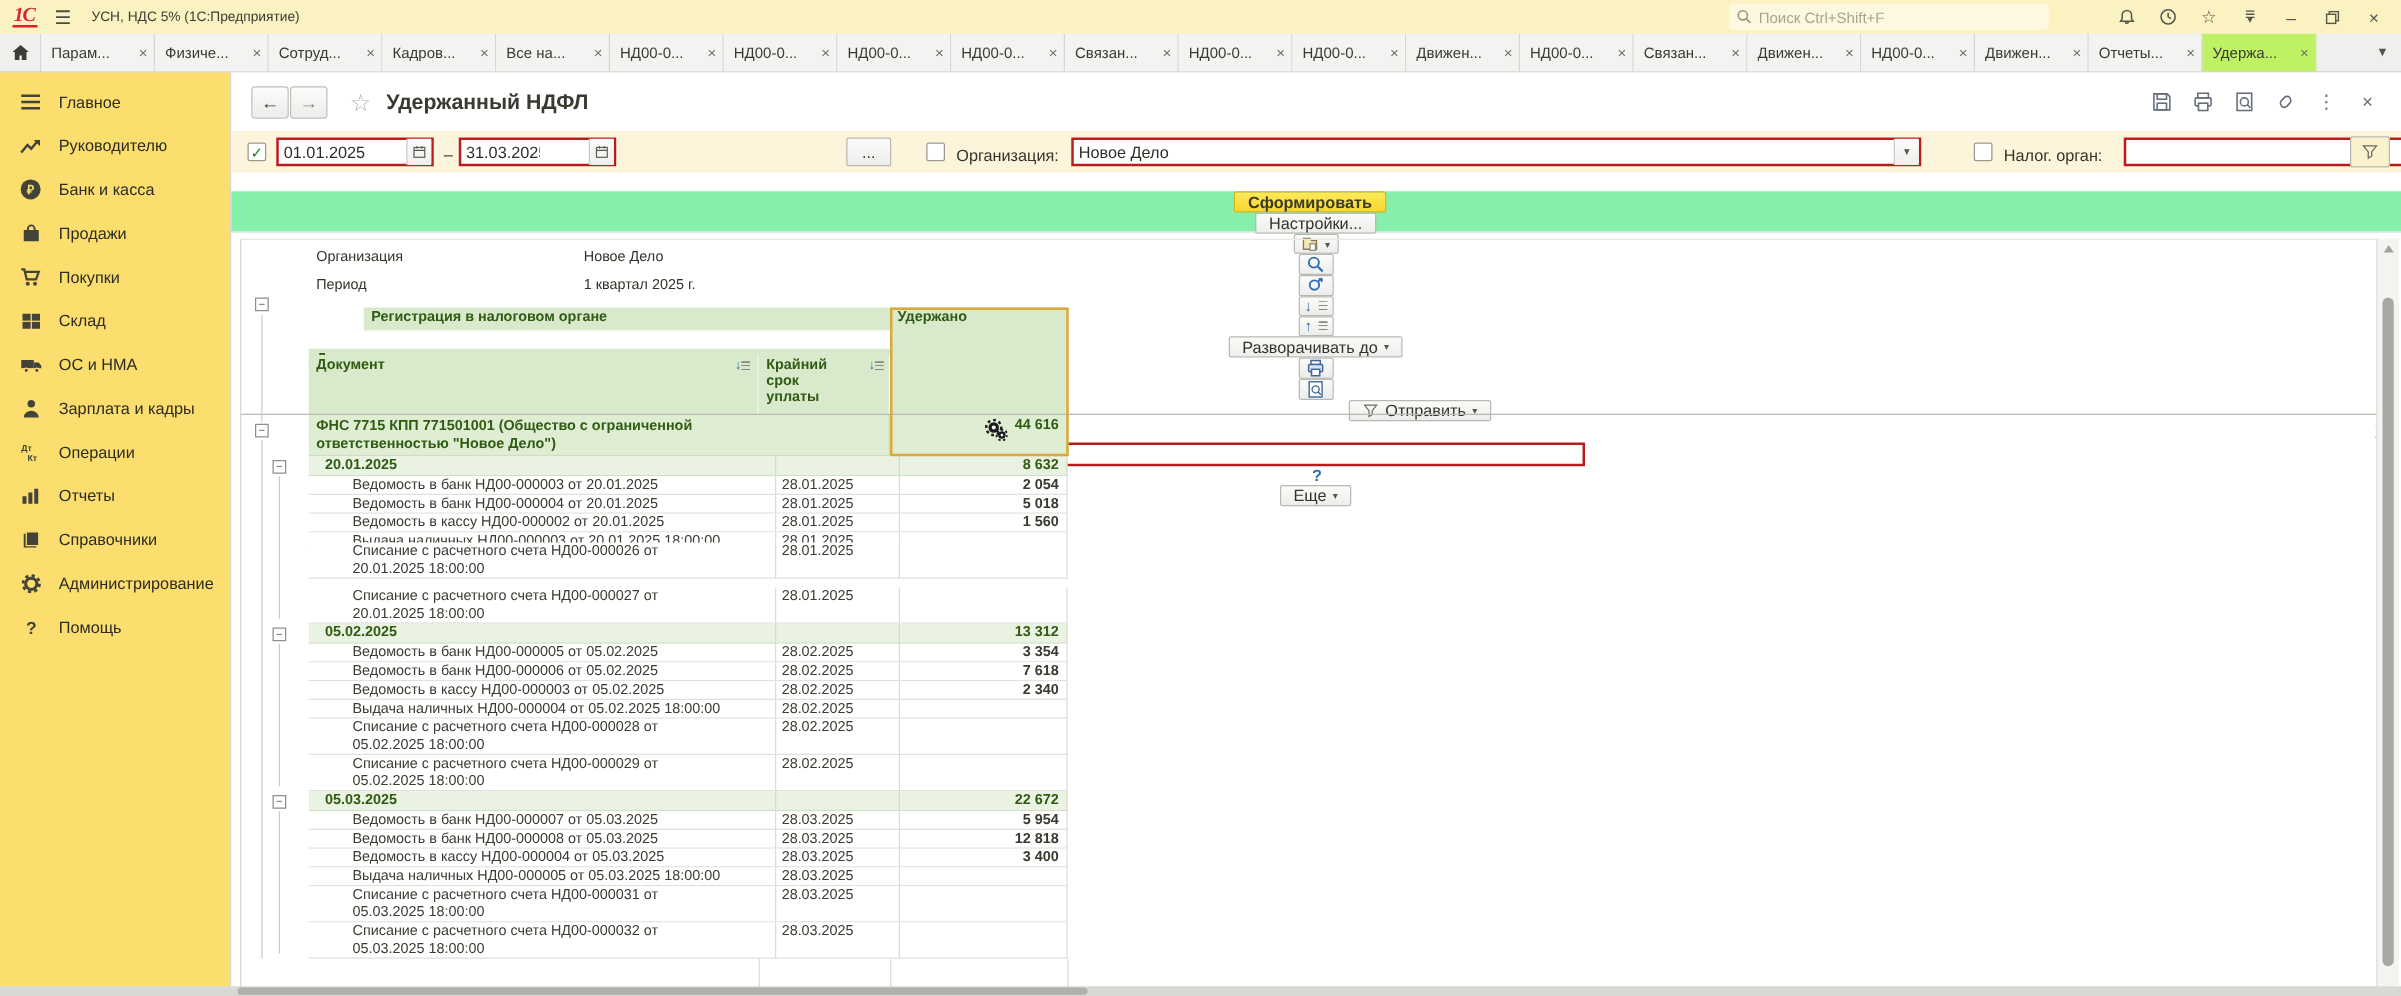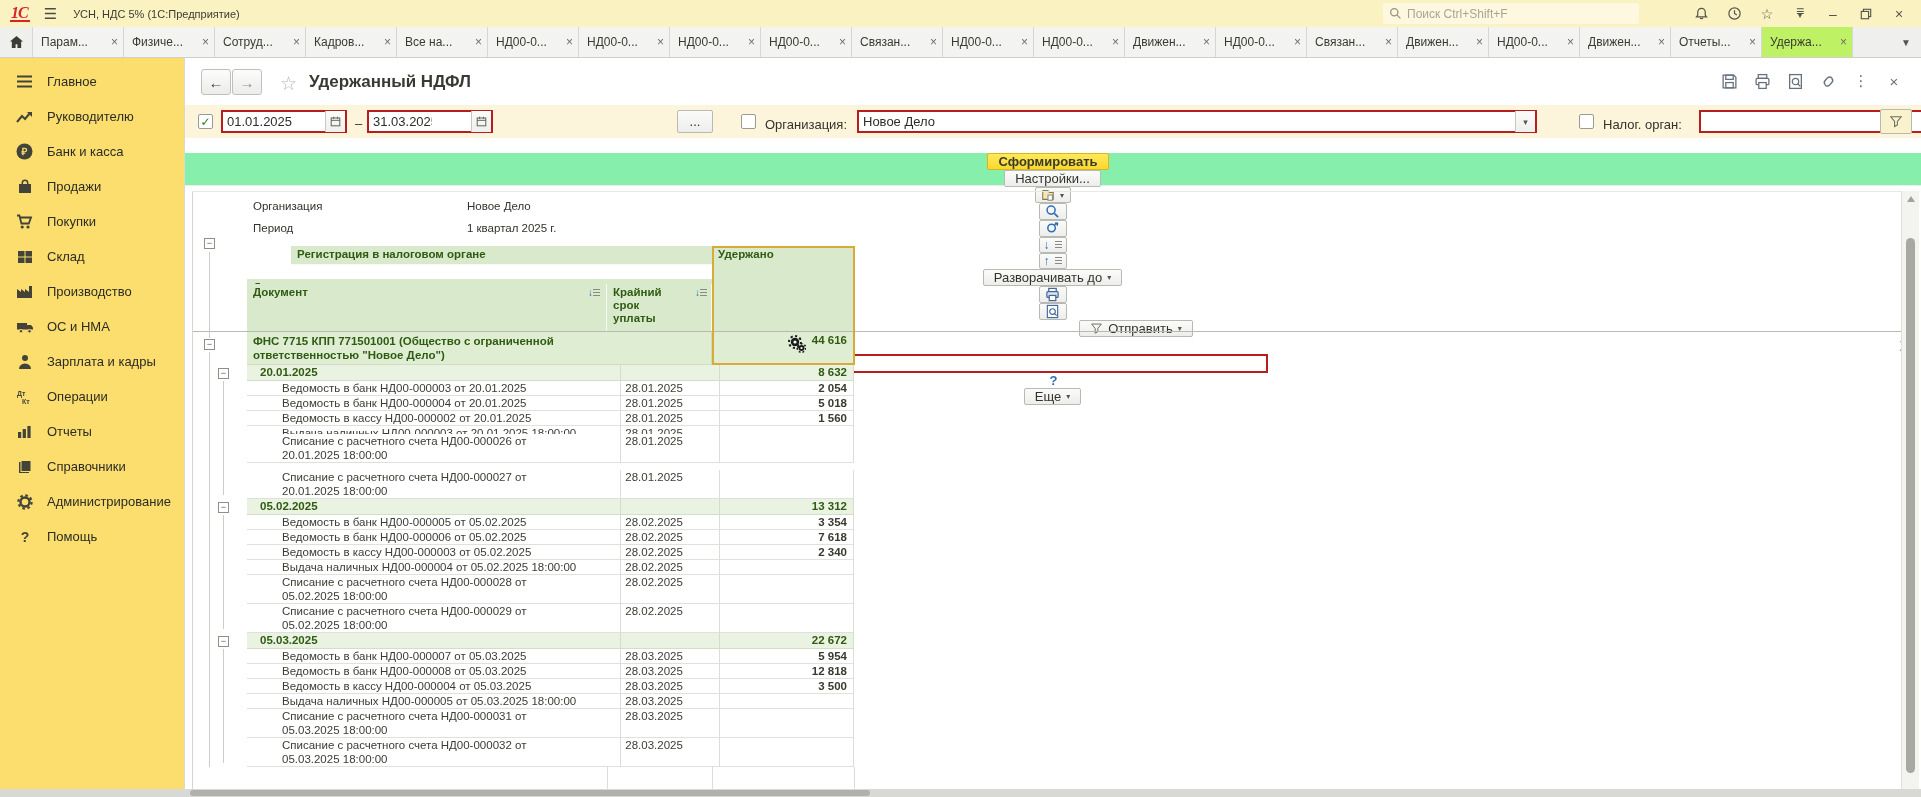--- a/index.html
+++ b/index.html
@@ -341,28 +341,20 @@
                 <rect x="8.5" y="1" width="6.5" height="5.5"></rect>
                 <rect x="1" y="7.5" width="6.5" height="5.5"></rect>
                 <rect x="8.5" y="7.5" width="6.5" height="5.5"></rect>
               </g>
             </svg>
           </span>
           <span>Склад</span>
         </div>
         <div class="side-item">
           <span class="side-icon">
-            <svg width="17" height="15" viewBox="0 0 17 15">
-              <path d="M1 14V5l4 3V5l4 3V5l4 3V2h3v12z" fill="#43433a"></path>
-            </svg>
-          </span>
-          <span>Производство</span>
-        </div>
-        <div class="side-item">
-          <span class="side-icon">
             <svg width="18" height="14" viewBox="0 0 18 14">
               <rect x="1" y="3" width="10" height="6.5" fill="#43433a"></rect>
               <path d="M11 5h4l2 2.5v2h-6z" fill="#43433a"></path>
               <circle cx="5" cy="11.2" r="1.7" fill="#43433a" stroke="#FBDE6E"></circle>
               <circle cx="13.5" cy="11.2" r="1.7" fill="#43433a" stroke="#FBDE6E"></circle>
             </svg>
           </span>
           <span>ОС и НМА</span>
         </div>
         <div class="side-item">
@@ -712,21 +704,21 @@
             <div class="cell c-sum">5 954</div>
           </div>
           <div class="row detail" style="top: 472px; height: 15px;">
             <div class="cell c-doc"><span>Ведомость в банк НД00-000008 от 05.03.2025</span></div>
             <div class="cell c-srok">28.03.2025</div>
             <div class="cell c-sum">12 818</div>
           </div>
           <div class="row detail" style="top: 487px; height: 15px;">
             <div class="cell c-doc"><span>Ведомость в кассу НД00-000004 от 05.03.2025</span></div>
             <div class="cell c-srok">28.03.2025</div>
-            <div class="cell c-sum">3 500</div>
+            <div class="cell c-sum">3 400</div>
           </div>
           <div class="row detail" style="top: 502px; height: 15px;">
             <div class="cell c-doc"><span>Выдача наличных НД00-000005 от 05.03.2025 18:00:00</span></div>
             <div class="cell c-srok">28.03.2025</div>
             <div class="cell c-sum"></div>
           </div>
           <div class="row detail" style="top: 517px; height: 29px;">
             <div class="cell c-doc"><span>Списание с расчетного счета НД00-000031 от 05.03.2025 18:00:00</span></div>
             <div class="cell c-srok">28.03.2025</div>
             <div class="cell c-sum"></div>

